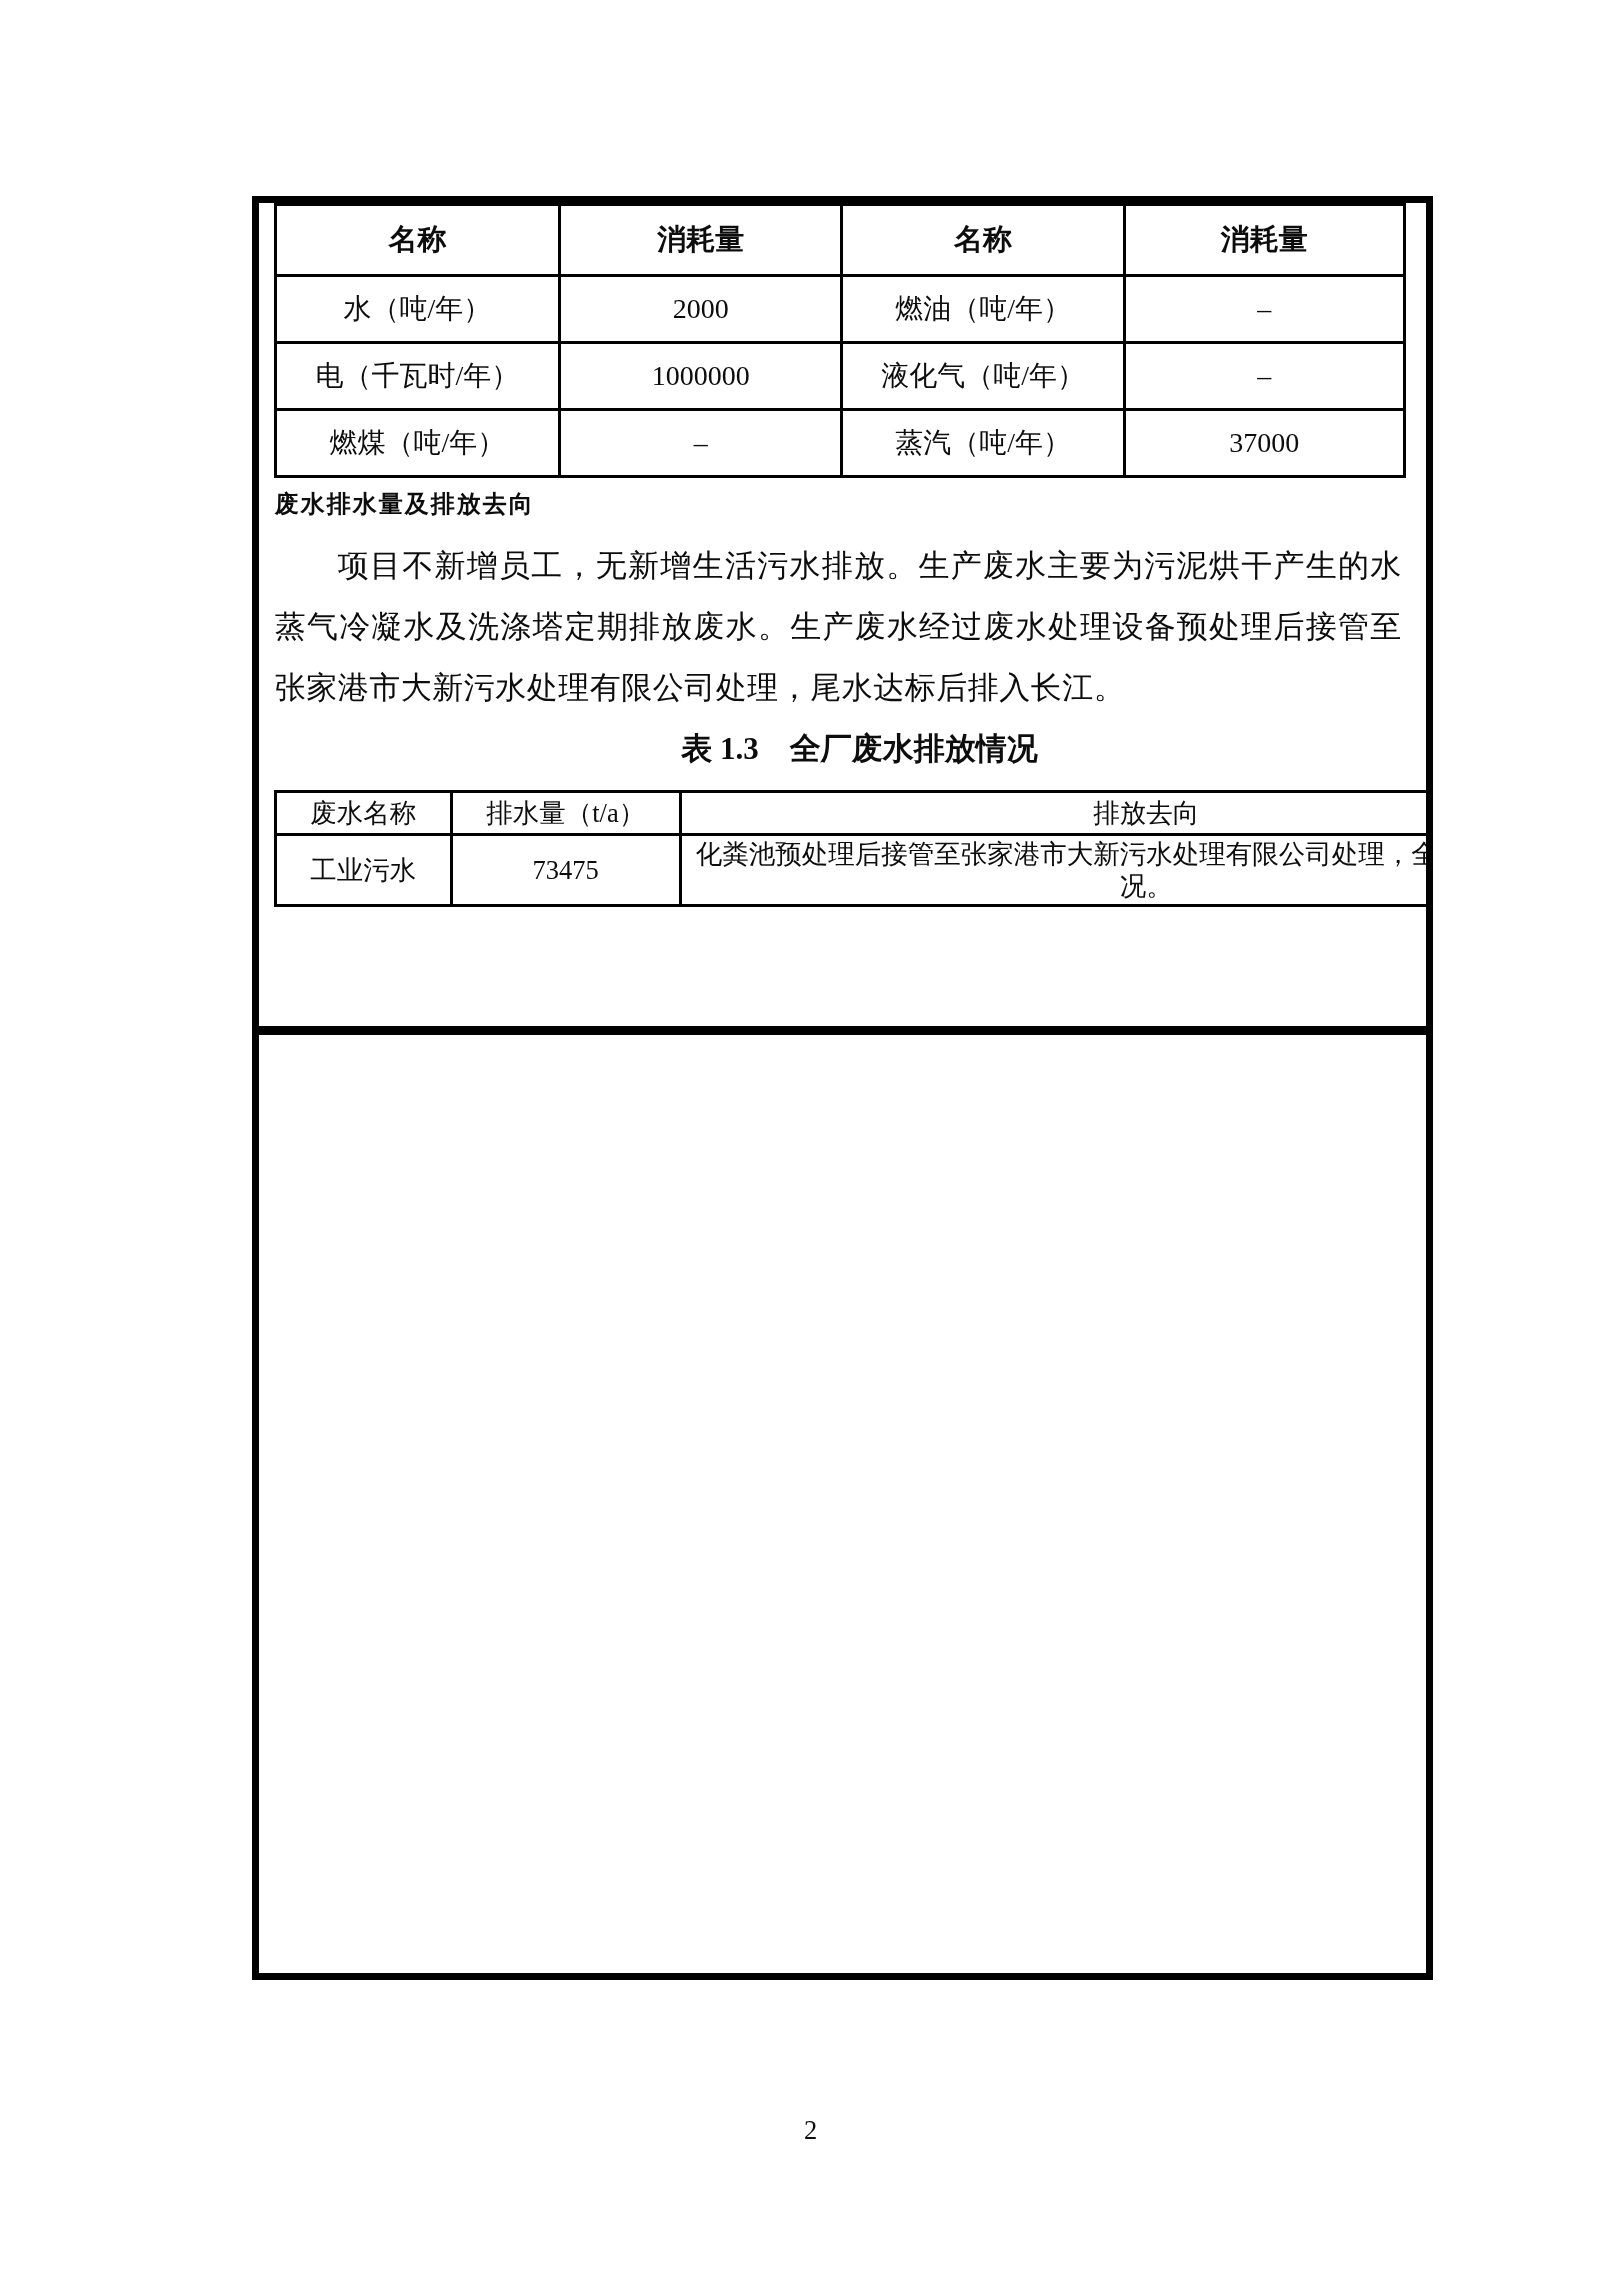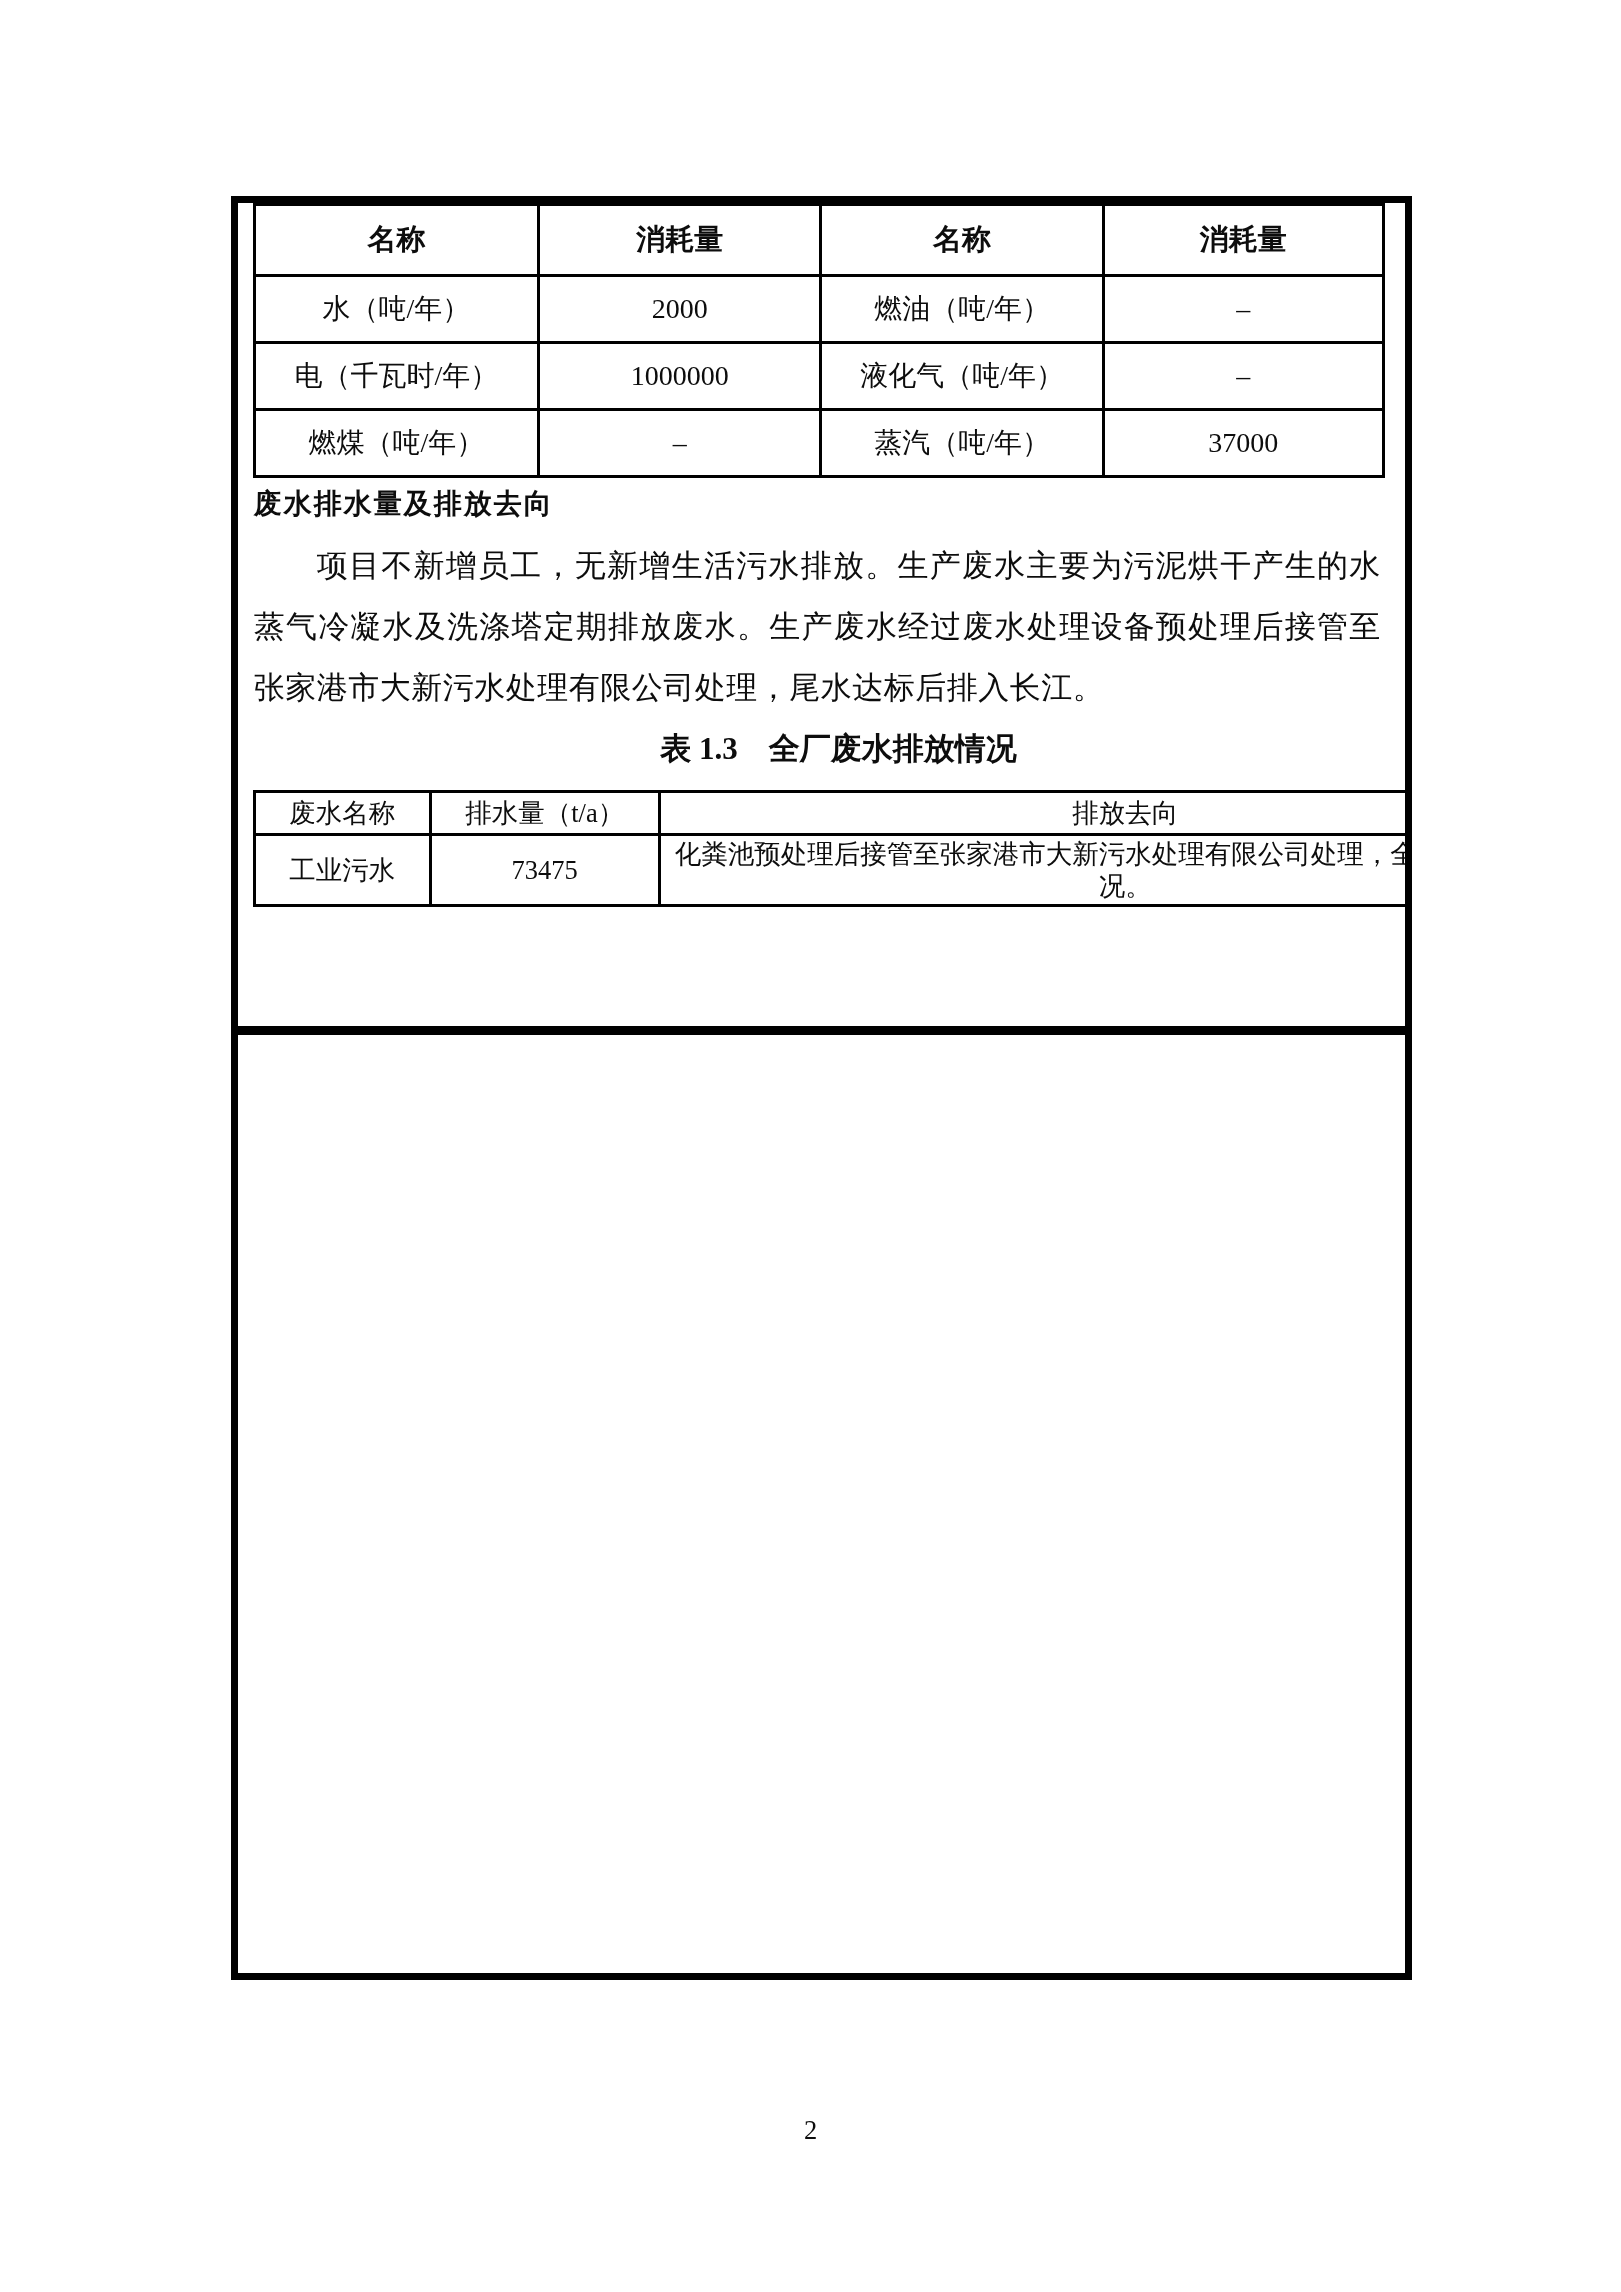--- a/index.html
+++ b/index.html
@@ -8,21 +8,21 @@
     position: relative;
     width: 1621px;
     height: 2293px;
     background: #ffffff;
     font-family: "Liberation Serif", serif;
     color: #0d0d0d;
     overflow: hidden;
   }
   .outer-box {
     position: absolute;
-    left: 231px;
+    left: 252px;
     top: 196px;
     width: 1181px;
     height: 1784px;
     border: 7.8px solid #000;
     background: #ffffff;
   }
   .box1 {
     height: 832px;
     border-bottom: 9.8px solid #000;
     overflow: hidden;
@@ -51,21 +51,21 @@
     height: 71px;
     font-weight: bold;
     font-size: 29px;
   }
   .consumption td { height: 67px; }
 
   
   .sec-heading {
     font-family: "Liberation Sans", sans-serif;
     font-weight: bold;
-    font-size: 28px;
+    font-size: 24px;
     line-height: 39px;
     margin: 5.9px 0 0 15.7px;
     letter-spacing: 2px;
   }
   .body-par {
     margin: 11.8px 0 0 15.7px;
     width: 1127px;
     font-size: 31px;
     line-height: 61px;
     text-indent: 63px;

